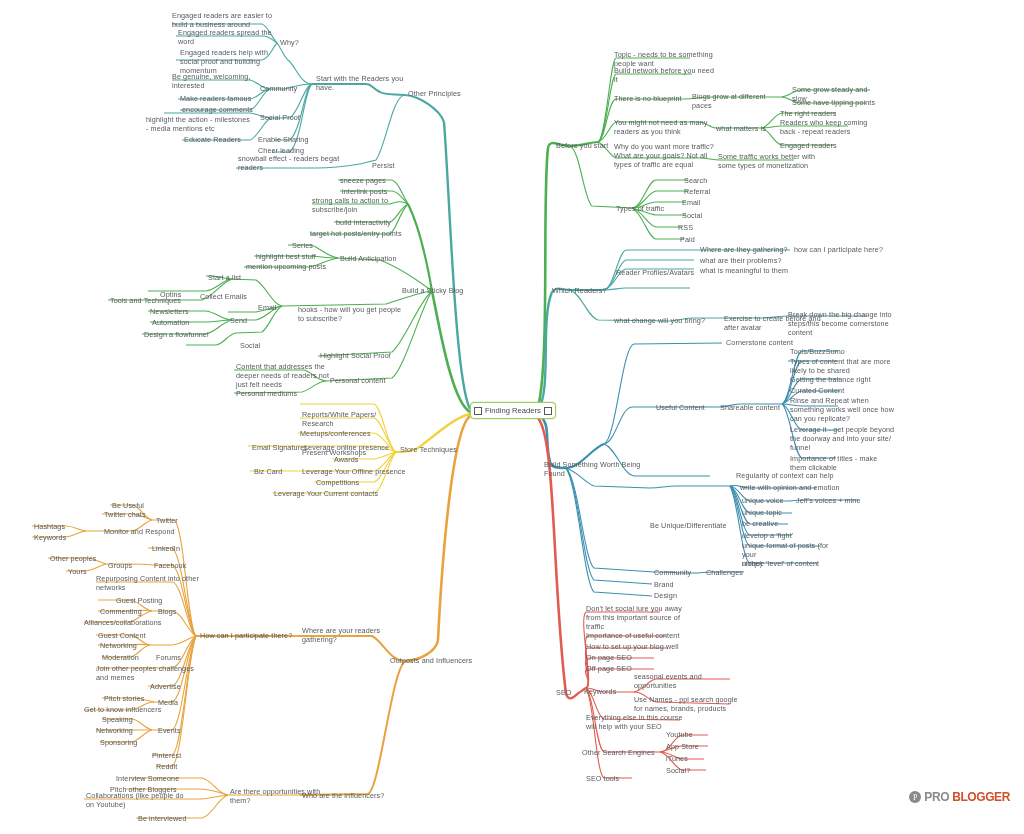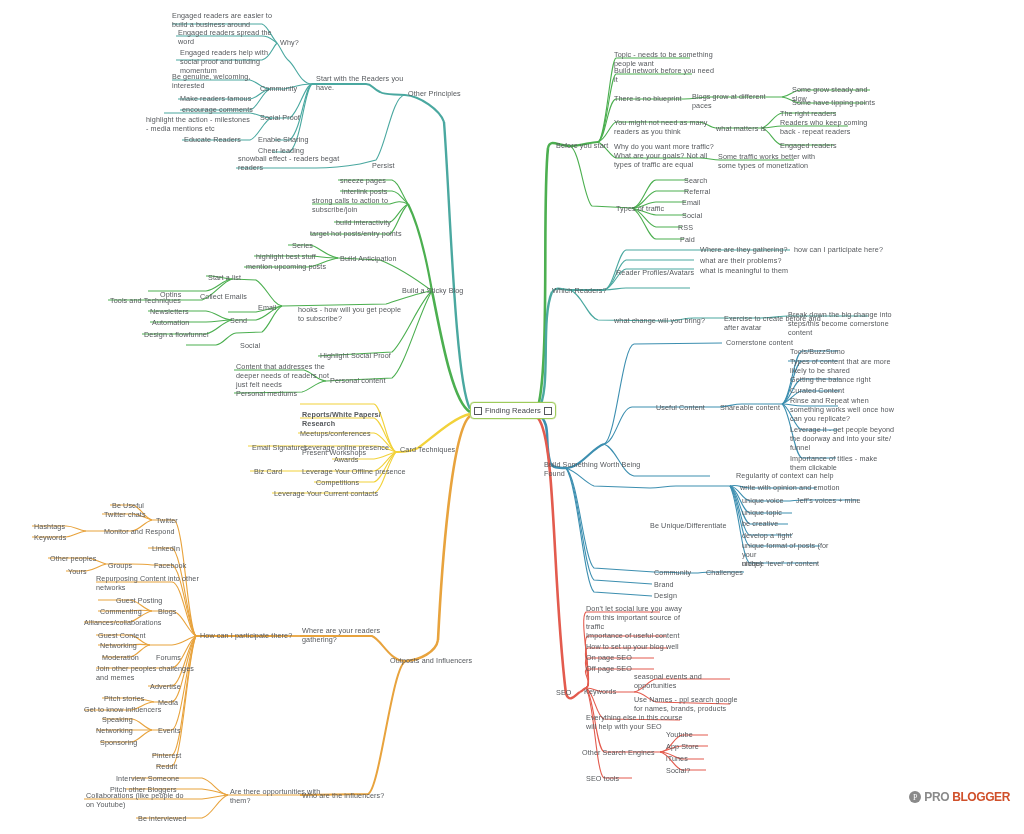--- a/index.html
+++ b/index.html
@@ -293,31 +293,31 @@
   <div class="node left" style="left:240px;top:341px;width:40px;">Social</div>
   <div class="node left" style="left:320px;top:351px;width:100px;">Highlight Social Proof</div>
   <div class="node left" style="left:236px;top:362px;width:106px;">Content that addresses the
 deeper needs of readers not
 just felt needs</div>
   <div class="node left" style="left:330px;top:376px;width:90px;">Personal content</div>
   <div class="node left" style="left:236px;top:389px;width:90px;">Personal mediums</div>
   <div class="node left" style="left:402px;top:286px;width:96px;">Build a Sticky Blog</div>
 
   <div class="node left" style="left:302px;top:412px;width:96px;margin-top:36px;">Present Workshops</div>
-  <div class="node left" style="left:302px;top:410px;width:96px;font-weight:bold;">Reports/White Papers/
+  <div class="node left" style="left:302px;top:410px;width:96px;">Reports/White Papers/
 Research</div>
   <div class="node left" style="left:300px;top:429px;width:98px;">Meetups/conferences</div>
   <div class="node left" style="left:252px;top:443px;width:80px;">Email Signatures</div>
   <div class="node left" style="left:304px;top:443px;width:100px;">Leverage online presence</div>
   <div class="node left" style="left:334px;top:455px;width:50px;">Awards</div>
   <div class="node left" style="left:254px;top:467px;width:50px;">Biz Card</div>
   <div class="node left" style="left:302px;top:467px;width:104px;">Leverage Your Offline presence</div>
   <div class="node left" style="left:316px;top:478px;width:70px;">Competitions</div>
   <div class="node left" style="left:274px;top:489px;width:112px;">Leverage Your Current contacts</div>
-  <div class="node left" style="left:400px;top:445px;width:90px;">Card Techniques</div>
+  <div class="node left" style="left:400px;top:445px;width:90px;">Store Techniques</div>
 
   <div class="node left" style="left:112px;top:501px;width:60px;">Be Useful</div>
   <div class="node left" style="left:104px;top:510px;width:70px;">Twitter chats</div>
   <div class="node left" style="left:34px;top:522px;width:60px;">Hashtags</div>
   <div class="node left" style="left:34px;top:533px;width:60px;">Keywords</div>
   <div class="node left" style="left:104px;top:527px;width:96px;">Monitor and Respond</div>
   <div class="node left" style="left:156px;top:516px;width:50px;">Twitter</div>
   <div class="node left" style="left:152px;top:544px;width:54px;">LinkedIn</div>
   <div class="node left" style="left:50px;top:554px;width:70px;">Other peoples</div>
   <div class="node left" style="left:68px;top:567px;width:50px;">Yours</div>

